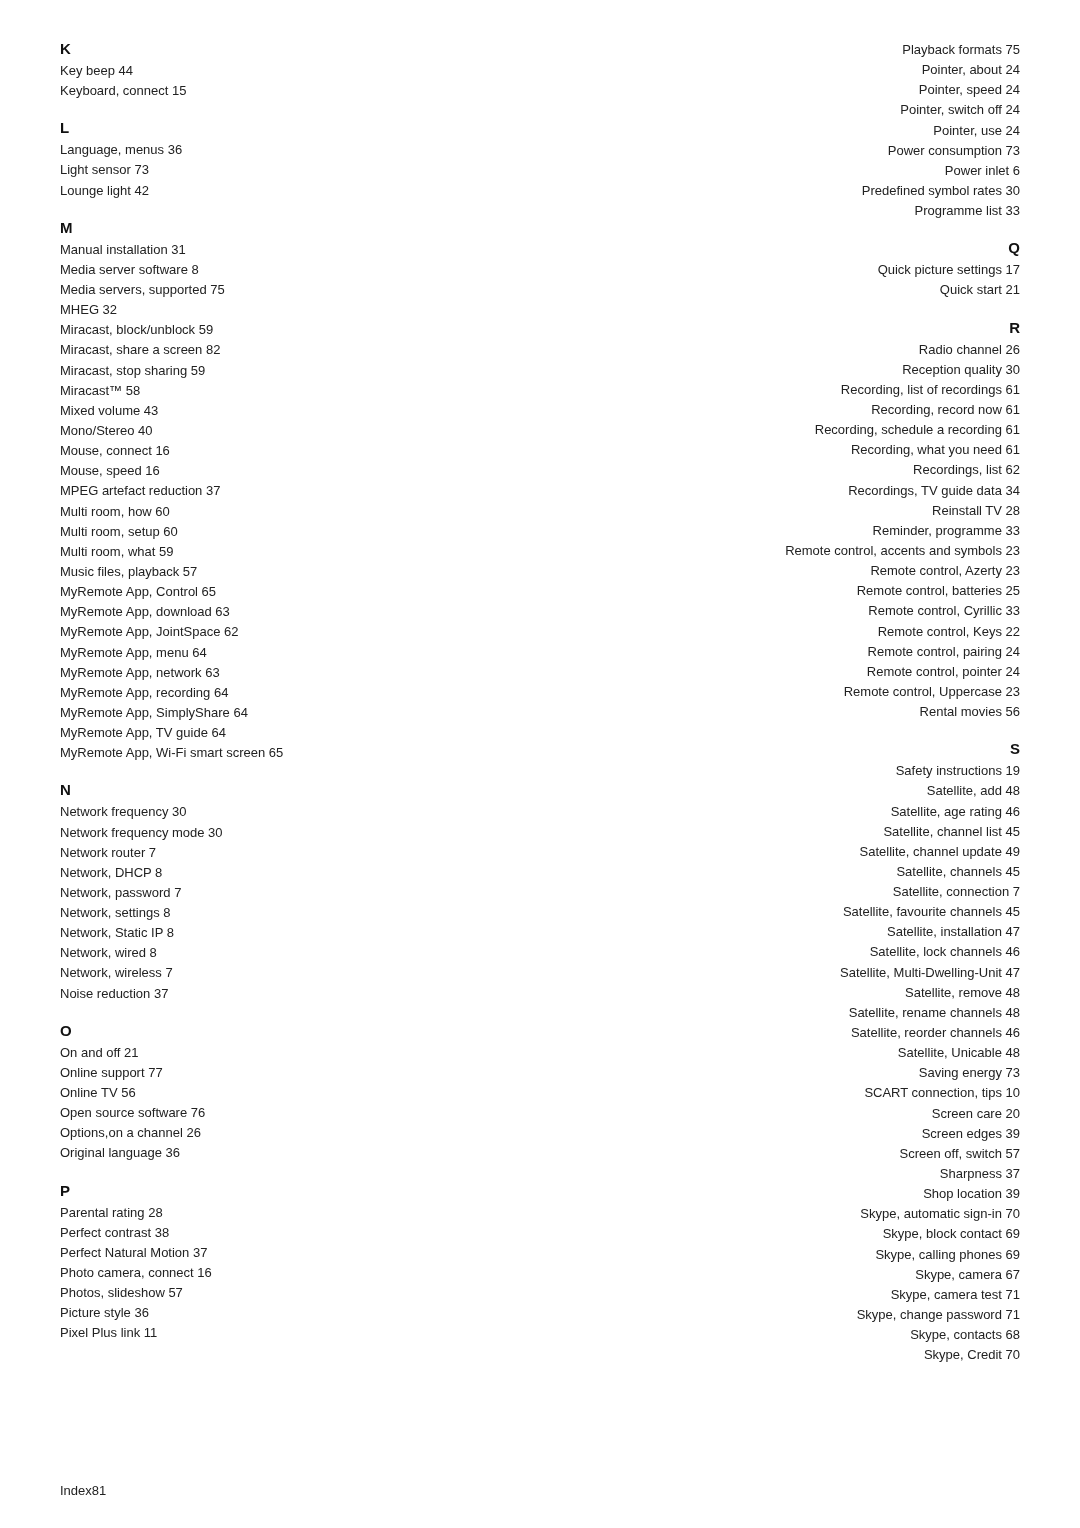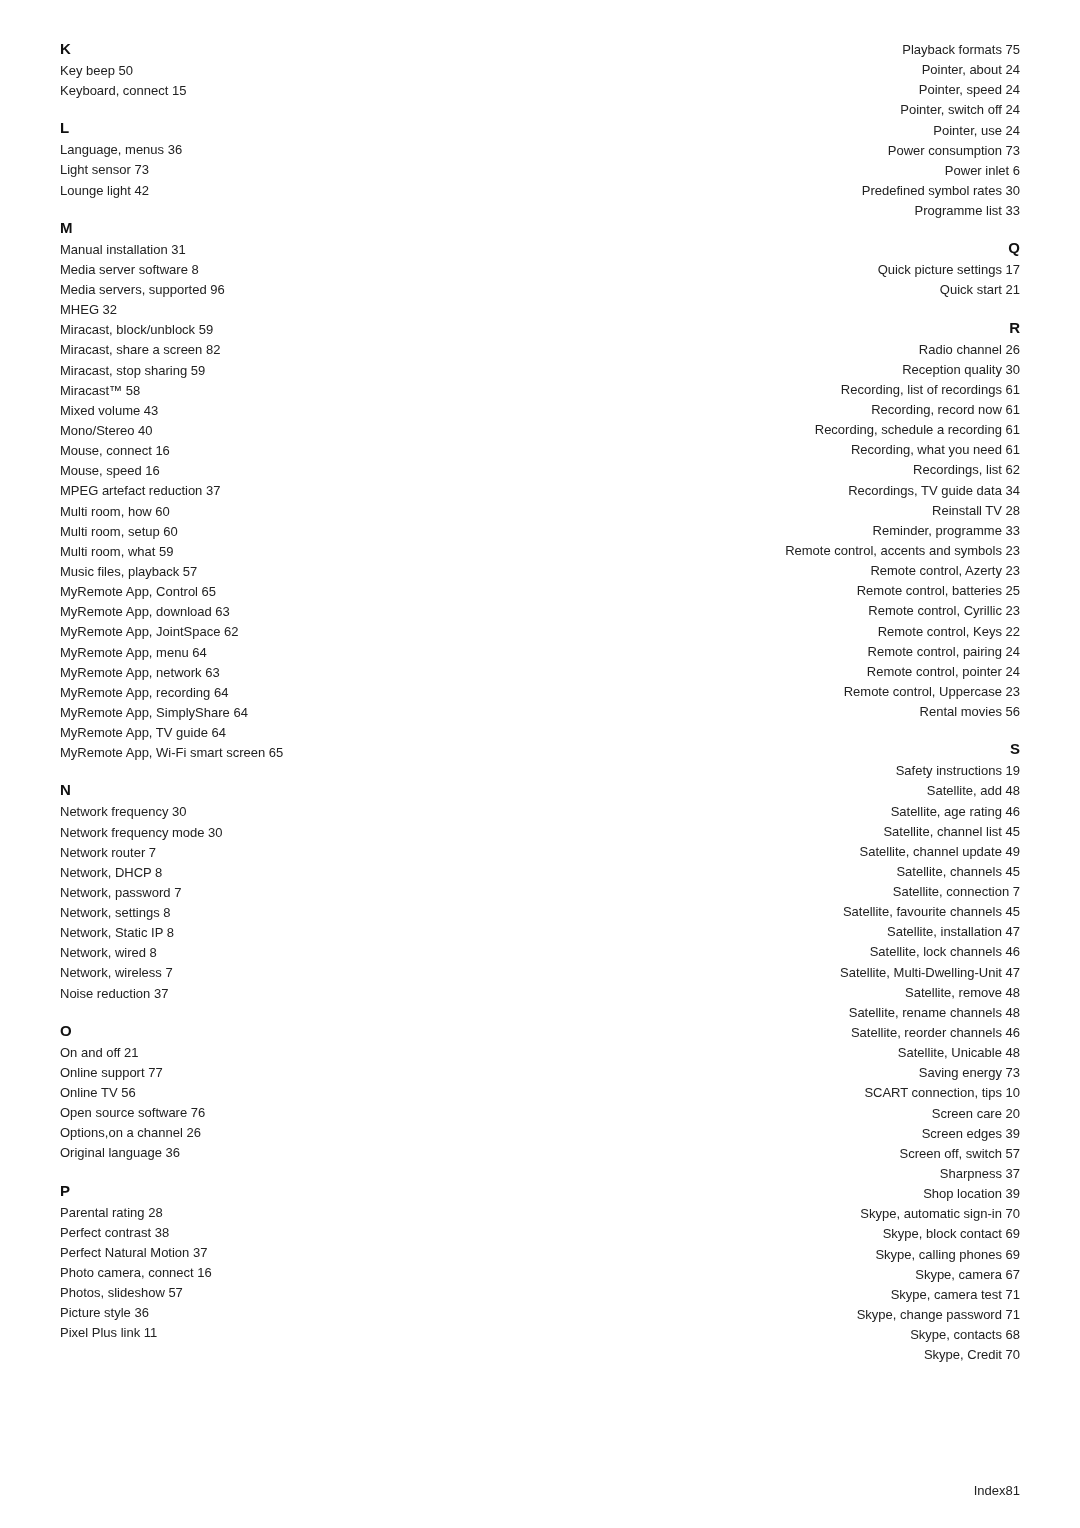--- a/index.html
+++ b/index.html
@@ -43,47 +43,47 @@
       line-height: 1.55;
       color: #222;
       font-size: 13px;
     }
     .page-footer {
       position: absolute;
       bottom: 30px;
       left: 60px;
       right: 60px;
       display: flex;
-      justify-content: flex-end;
+      justify-content: flex-start;
       font-size: 13px;
       color: #222;
     }
   </style>
 </head>
 <body>
 
 <div class="page">
 
   <div class="column" id="left-col">
       <div class="section">
         <div class="section-letter">K</div>
-        <div class="index-entry">Key beep   50</div>
+        <div class="index-entry">Key beep   44</div>
         <div class="index-entry">Keyboard, connect   15</div>
       </div>
       <div class="section">
         <div class="section-letter">L</div>
         <div class="index-entry">Language, menus   36</div>
         <div class="index-entry">Light sensor   73</div>
         <div class="index-entry">Lounge light   42</div>
       </div>
       <div class="section">
         <div class="section-letter">M</div>
         <div class="index-entry">Manual installation   31</div>
         <div class="index-entry">Media server software   8</div>
-        <div class="index-entry">Media servers, supported   96</div>
+        <div class="index-entry">Media servers, supported   75</div>
         <div class="index-entry">MHEG   32</div>
         <div class="index-entry">Miracast, block/unblock   59</div>
         <div class="index-entry">Miracast, share a screen   82</div>
         <div class="index-entry">Miracast, stop sharing   59</div>
         <div class="index-entry">Miracast™   58</div>
         <div class="index-entry">Mixed volume   43</div>
         <div class="index-entry">Mono/Stereo   40</div>
         <div class="index-entry">Mouse, connect   16</div>
         <div class="index-entry">Mouse, speed   16</div>
         <div class="index-entry">MPEG artefact reduction   37</div>
@@ -160,21 +160,21 @@
         <div class="index-entry">Recording, record now   61</div>
         <div class="index-entry">Recording, schedule a recording   61</div>
         <div class="index-entry">Recording, what you need   61</div>
         <div class="index-entry">Recordings, list   62</div>
         <div class="index-entry">Recordings, TV guide data   34</div>
         <div class="index-entry">Reinstall TV   28</div>
         <div class="index-entry">Reminder, programme   33</div>
         <div class="index-entry">Remote control, accents and symbols   23</div>
         <div class="index-entry">Remote control, Azerty   23</div>
         <div class="index-entry">Remote control, batteries   25</div>
-        <div class="index-entry">Remote control, Cyrillic   23</div>
+        <div class="index-entry">Remote control, Cyrillic   33</div>
         <div class="index-entry">Remote control, Keys   22</div>
         <div class="index-entry">Remote control, pairing   24</div>
         <div class="index-entry">Remote control, pointer   24</div>
         <div class="index-entry">Remote control, Uppercase   23</div>
         <div class="index-entry">Rental movies   56</div>
       </div>
       <div class="section">
         <div class="section-letter">S</div>
         <div class="index-entry">Safety instructions   19</div>
         <div class="index-entry">Satellite, add   48</div>

